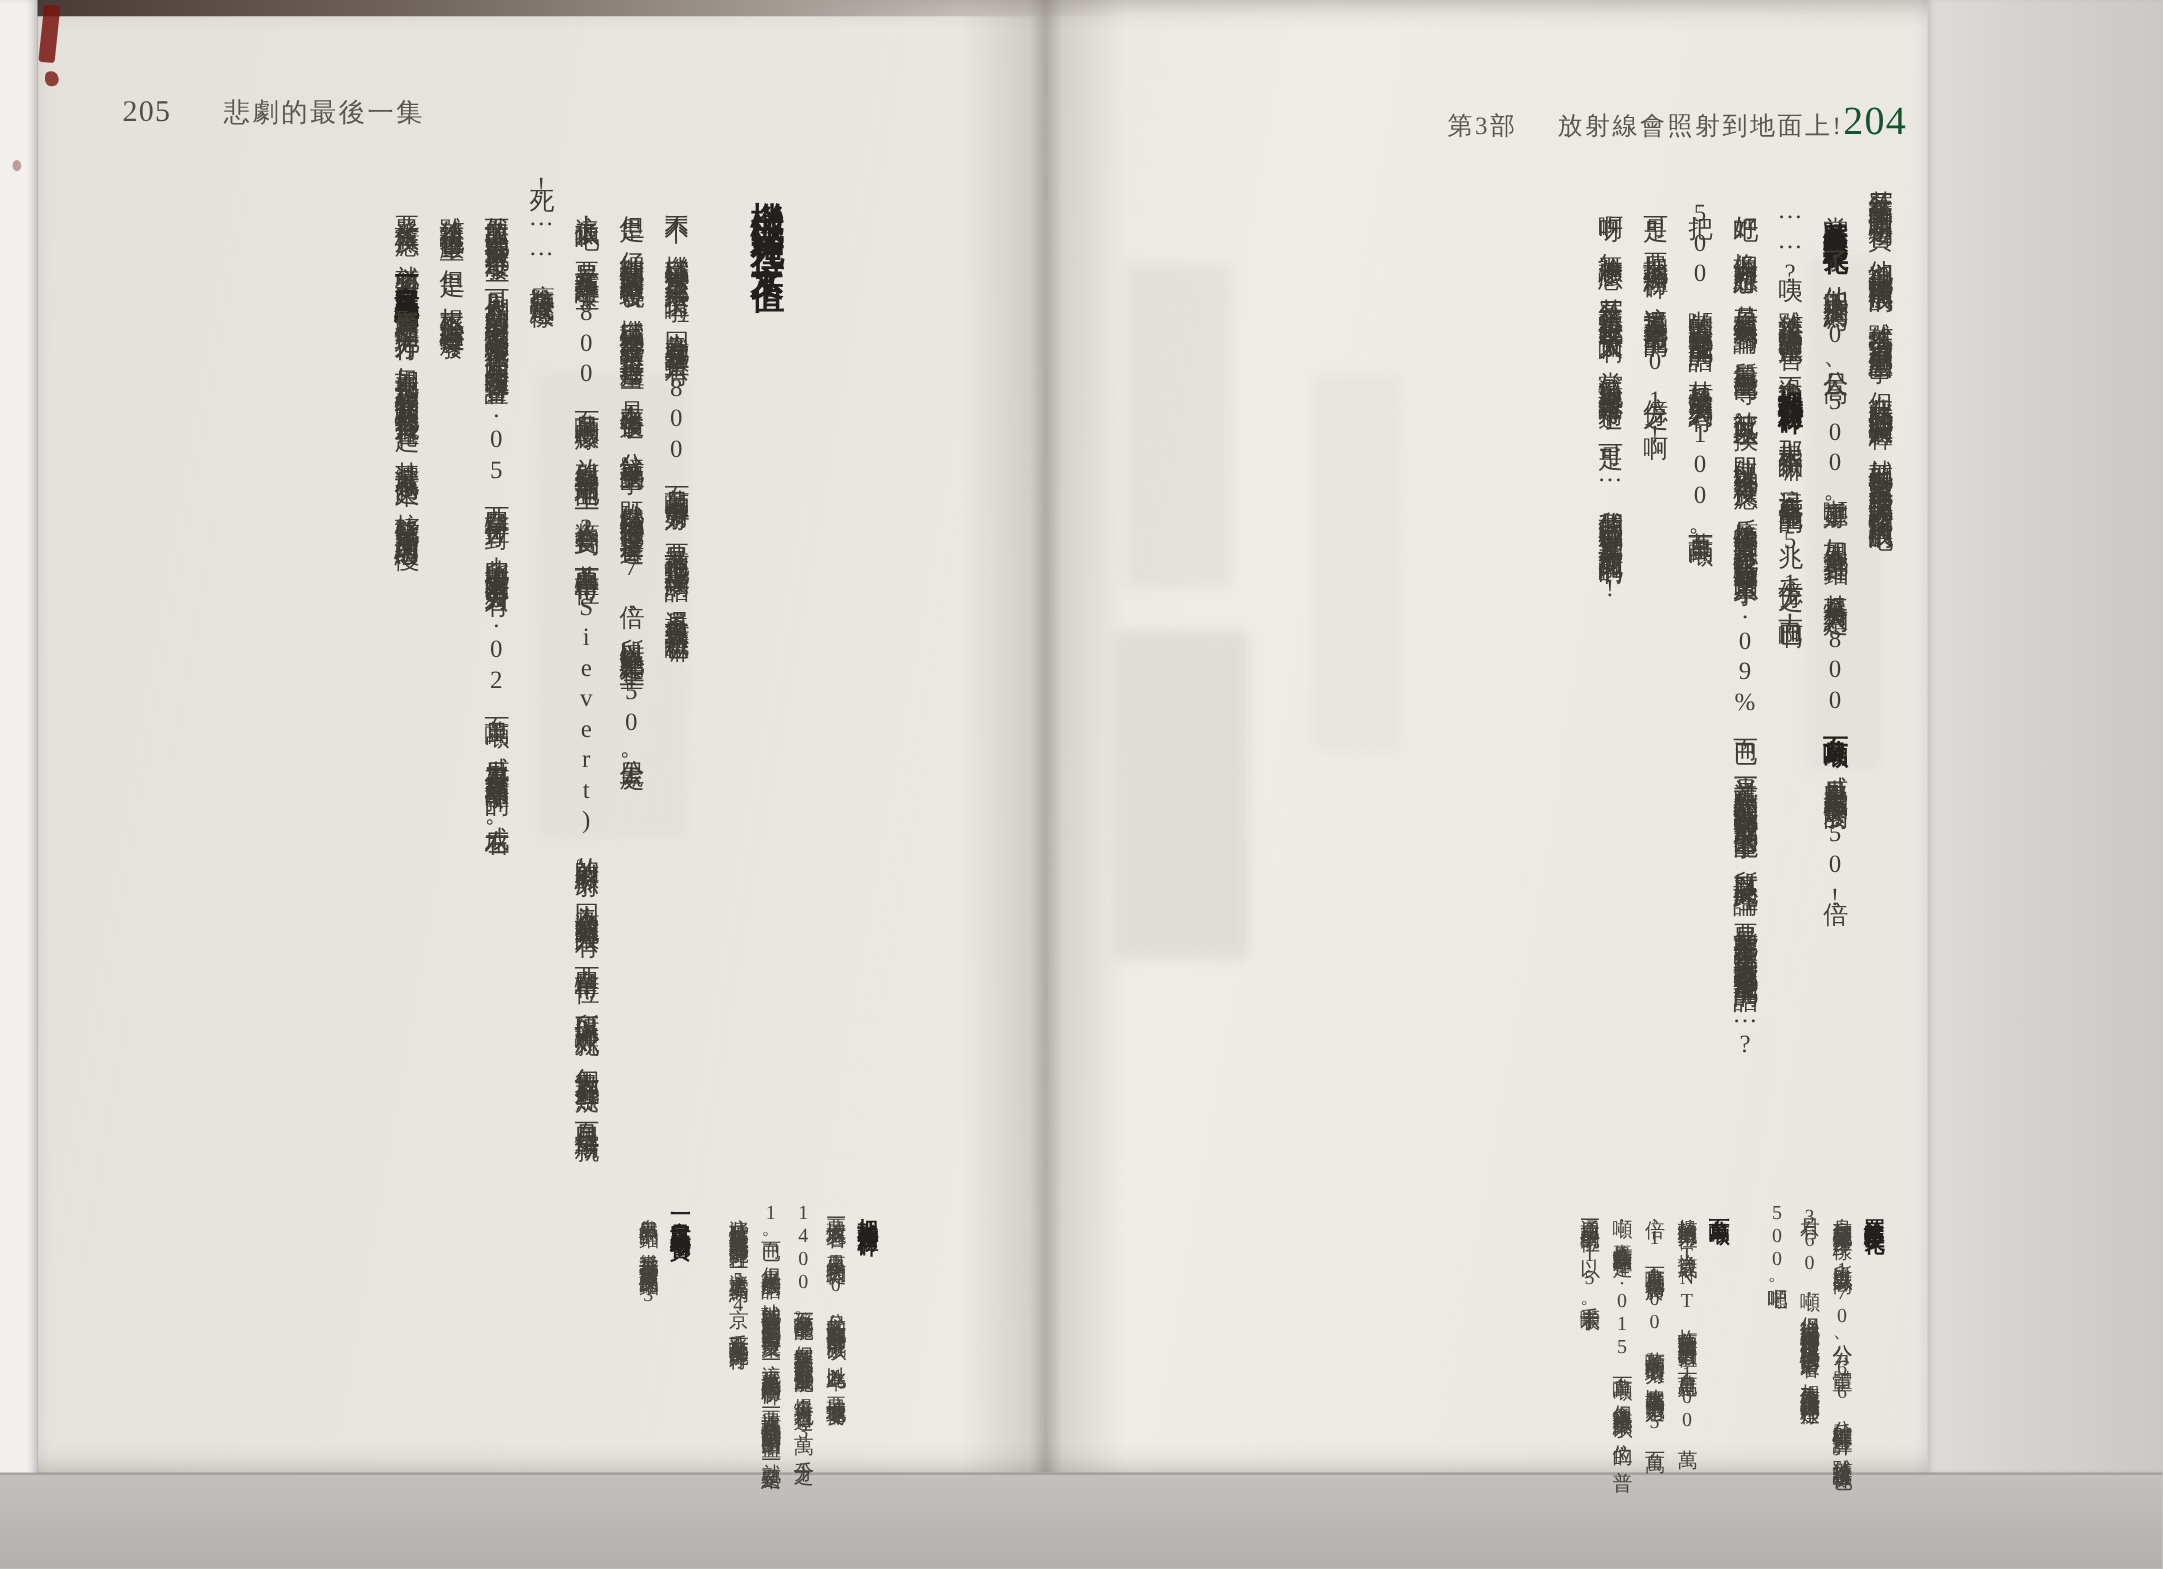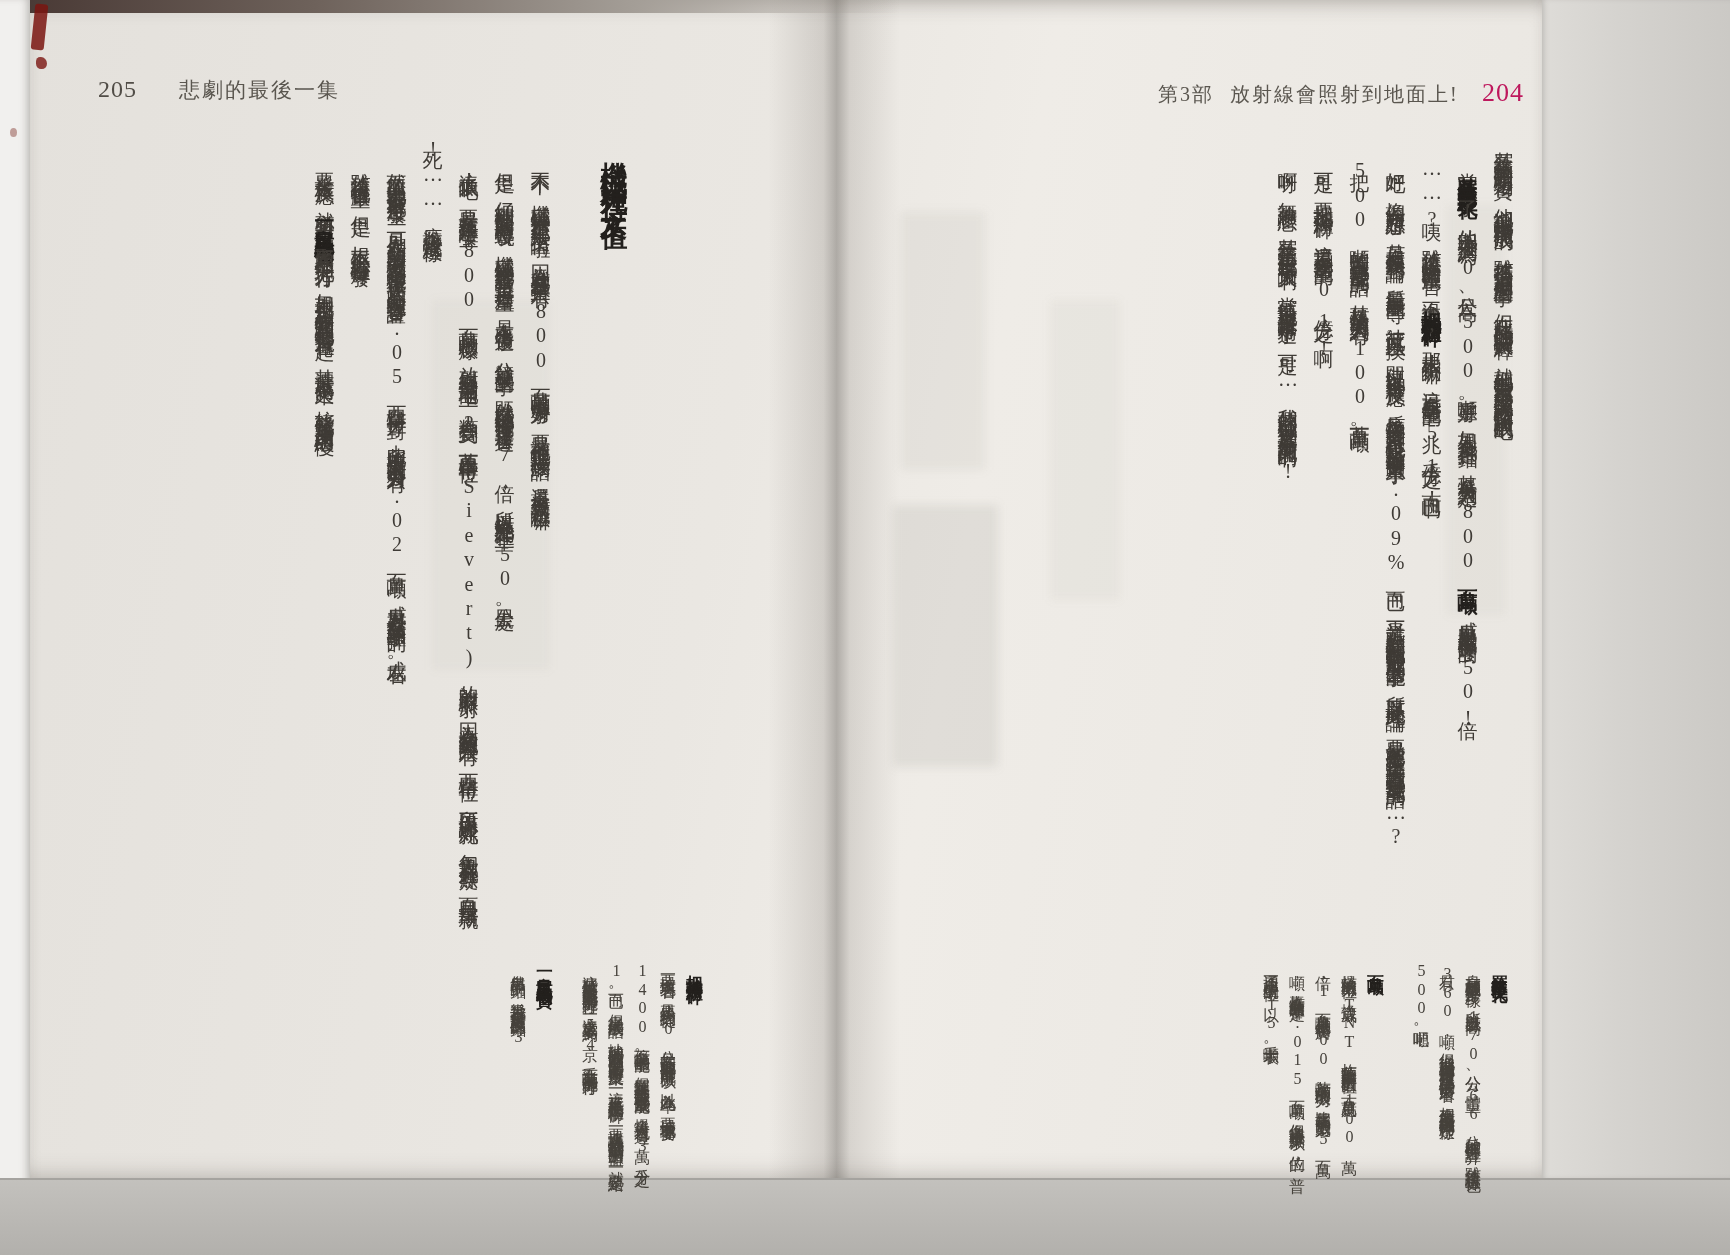--- a/index.html
+++ b/index.html
@@ -41,22 +41,22 @@
   .g1{left:893px;top:505px;width:105px;height:262px;background:rgba(118,112,104,.12);}
   .g2{left:901px;top:212px;width:84px;height:258px;background:rgba(118,112,104,.08);}
   .g3{left:1447px;top:205px;width:58px;height:410px;background:rgba(118,112,104,.05);}
   .g4{left:432px;top:300px;width:118px;height:370px;background:rgba(118,112,104,.045);}
   .g5{left:1050px;top:300px;width:70px;height:300px;background:rgba(118,112,104,.05);}
   
   .hdr{position:absolute;color:var(--header-ink);letter-spacing:2px;white-space:nowrap;}
   .hdr-left{left:98px;top:76px;font-size:21px;}
   .hdr-left .pnum{font-size:24px;letter-spacing:1px;margin-right:42px;color:#514d47;}
   .hdr-right{left:1158px;top:78px;width:366px;display:flex;align-items:baseline;font-size:20px;}
-  .hdr-right .sect{margin-right:16px;}
-  .hdr-right .pnum{margin-left:auto;font-size:26px;letter-spacing:1px;color:#be185d;font-family:Liberation Serif, serif;}
+  .hdr-right .sect{margin-right:32px;}
+  .hdr-right .pnum{margin-left:auto;font-size:32px;letter-spacing:1px;color:#14532d;font-family:Liberation Serif, serif;}
   
   .vtext{position:absolute;writing-mode:vertical-rl;text-orientation:upright;
     color:var(--ink);overflow:visible;}
   .main-left{left:62px;top:136px;width:601px;height:818px;
     font-size:20px;line-height:36px;letter-spacing:2.4px;}
   .main-right{left:982px;top:136px;width:540px;height:812px;
     font-size:20px;line-height:36px;letter-spacing:2.4px;}
   .vtext p{margin:0;text-indent:1.05em;}
   .vtext p.noindent{text-indent:0;}
   .seg-bold{font-weight:bold;color:var(--ink-bold);}

